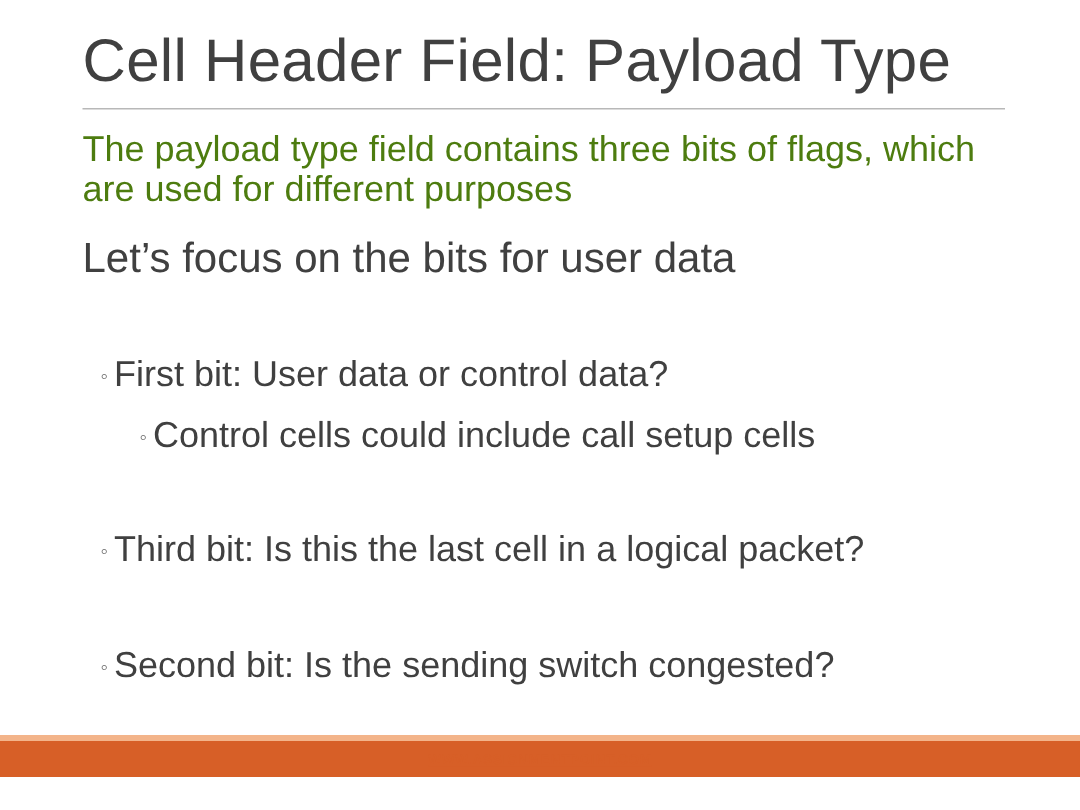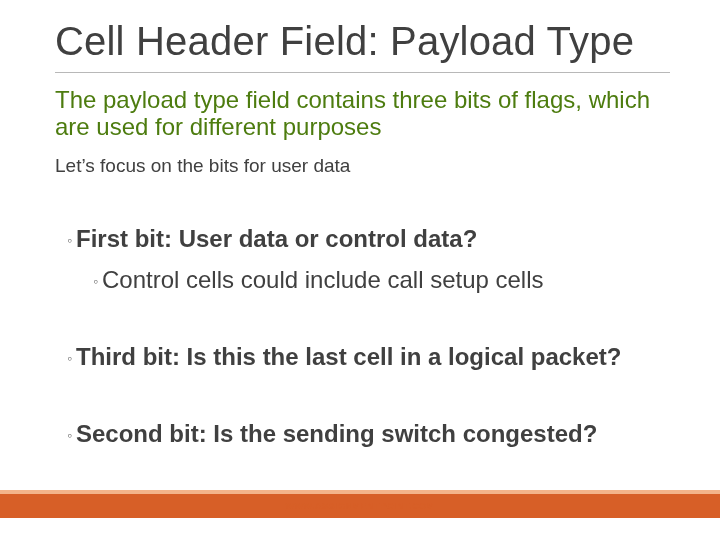--- a/index.html
+++ b/index.html
@@ -2,22 +2,22 @@
 <html><head>
 <meta charset="utf-8">
 <style>
   * { margin: 0; padding: 0; box-sizing: border-box; }
   html, body { width: 720px; height: 540px; font-family: "Segoe UI Light", "Segoe UI", "Helvetica Neue", Arial, sans-serif; background: #fff; color: #404040; overflow: hidden; }
   .slide { position: relative; width: 720px; height: 540px; }
   .title { font-size: 40px; font-weight: 300; line-height: 1.05; padding: 20px 50px 6px 55px; letter-spacing: 0.2px; }
   .title-rule { margin: 4px 50px 0 55px; height: 1px; background: #b8b8b8; }
   .body { padding: 14px 55px 0 55px; }
   .para { font-size: 24px; font-weight: 400; line-height: 1.12; margin-bottom: 14px; color: #4d7c0f; }
-  .lead { font-size: 19px; font-weight: 400; line-height: 1.18; margin-bottom: 2px; }
-  .lvl1 { font-size: 24px; font-weight: 700; line-height: 1.2; padding-left: 26px; text-indent: -14px; margin-top: 48px; }
+  .lead { font-size: 28px; font-weight: 400; line-height: 1.18; margin-bottom: 2px; }
+  .lvl1 { font-size: 24px; font-weight: 400; line-height: 1.2; padding-left: 26px; text-indent: -14px; margin-top: 48px; }
   .lvl2 { font-size: 24px; font-weight: 400; line-height: 1.2; padding-left: 52px; text-indent: -14px; margin-top: 12px; }
   .marker { font-size: 14px; vertical-align: 2px; color: #6b6b6b; padding-right: 4px; }
   .footer-bar { position: absolute; left: 0; bottom: 22px; width: 100%; height: 24px; background: #d75f27; }
   .footer-bar::before { content: ""; position: absolute; left: 0; top: -4px; width: 100%; height: 4px; background: #f3b48a; }
   .footer-link { position: absolute; left: 0; bottom: 0; width: 100%; text-align: center; font-size: 9px; letter-spacing: 0.5px; color: #d75f27; text-decoration: underline; padding-bottom: 29px; font-weight: 600; }
   .footer-link span { background: #fff0; }
 </style>
 </head>
 <body>
 

